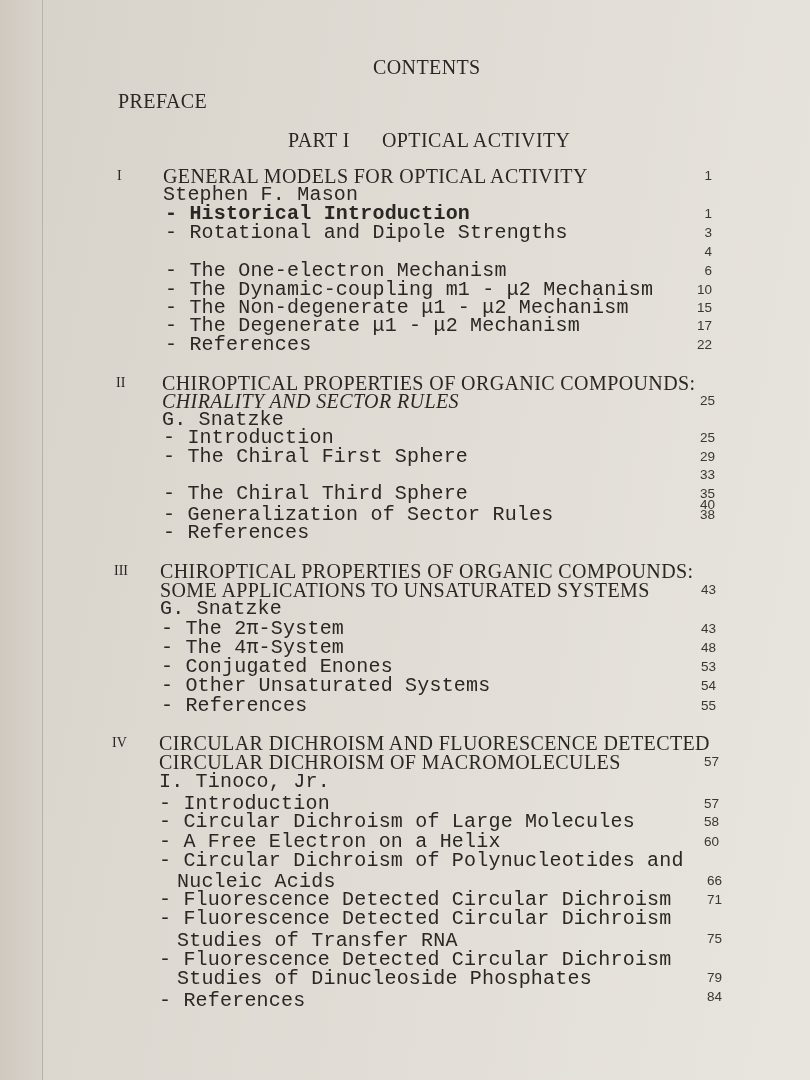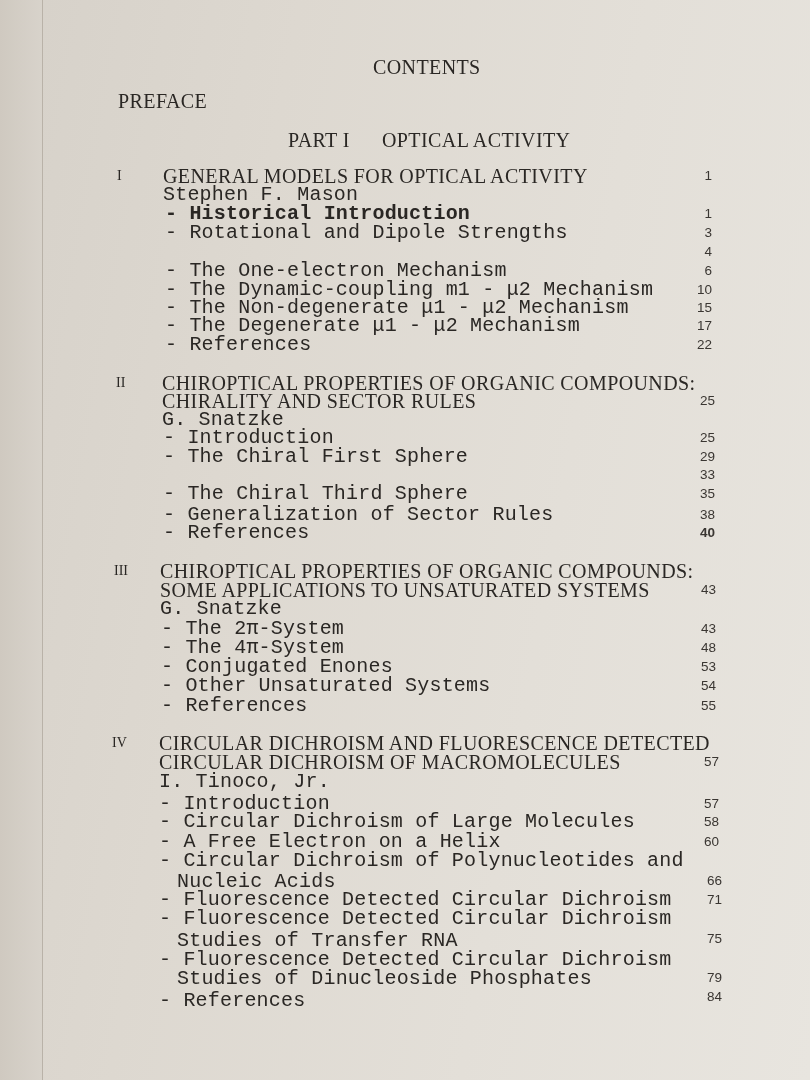--- a/index.html
+++ b/index.html
@@ -50,34 +50,34 @@
   <div class="num" style="left:672px; top:281px;">10</div>
   <div class="t" style="left:165px; top:299px;">- The Non-degenerate μ1 - μ2 Mechanism</div>
   <div class="num" style="left:672px; top:299px;">15</div>
   <div class="t" style="left:165px; top:317px;">- The Degenerate μ1 - μ2 Mechanism</div>
   <div class="num" style="left:672px; top:317px;">17</div>
   <div class="t" style="left:165px; top:336px;">- References</div>
   <div class="num" style="left:672px; top:336px;">22</div>
 
   <div class="roman" style="left:116px; top:374px;">II</div>
   <div class="t serif" style="left:162px; top:374px;">CHIROPTICAL PROPERTIES OF ORGANIC COMPOUNDS:</div>
-  <div class="t serif" style="left:162px; top:392px;">CHIRALITY AND SECTOR RULES</div>
+  <div class="t serif" style="left:162px; top:392px;font-style:italic;">CHIRALITY AND SECTOR RULES</div>
   <div class="num" style="left:675px; top:392px;">25</div>
   <div class="t" style="left:162px; top:411px;">G. Snatzke</div>
   <div class="t" style="left:163px; top:429px;">- Introduction</div>
   <div class="num" style="left:675px; top:429px;">25</div>
   <div class="t" style="left:163px; top:448px;">- The Chiral First Sphere</div>
   <div class="num" style="left:675px; top:448px;">29</div>
   <div class="num" style="left:675px; top:466px;">33</div>
   <div class="t" style="left:163px; top:485px;">- The Chiral Third Sphere</div>
   <div class="num" style="left:675px; top:485px;">35</div>
   <div class="t" style="left:163px; top:506px;">- Generalization of Sector Rules</div>
   <div class="num" style="left:675px; top:506px;">38</div>
   <div class="t" style="left:163px; top:524px;">- References</div>
-  <div class="num" style="left:675px; top:524px;font-weight:bold;">40</div>
+  <div class="num" style="left:675px; top:496px;">40</div>
 
   <div class="roman" style="left:114px; top:562px;">III</div>
   <div class="t serif" style="left:160px; top:562px;">CHIROPTICAL PROPERTIES OF ORGANIC COMPOUNDS:</div>
   <div class="t serif" style="left:160px; top:581px;">SOME APPLICATIONS TO UNSATURATED SYSTEMS</div>
   <div class="num" style="left:676px; top:581px;">43</div>
   <div class="t" style="left:160px; top:600px;">G. Snatzke</div>
   <div class="t" style="left:161px; top:620px;">- The 2π-System</div>
   <div class="num" style="left:676px; top:620px;">43</div>
   <div class="t" style="left:161px; top:639px;">- The 4π-System</div>
   <div class="num" style="left:676px; top:639px;">48</div>

